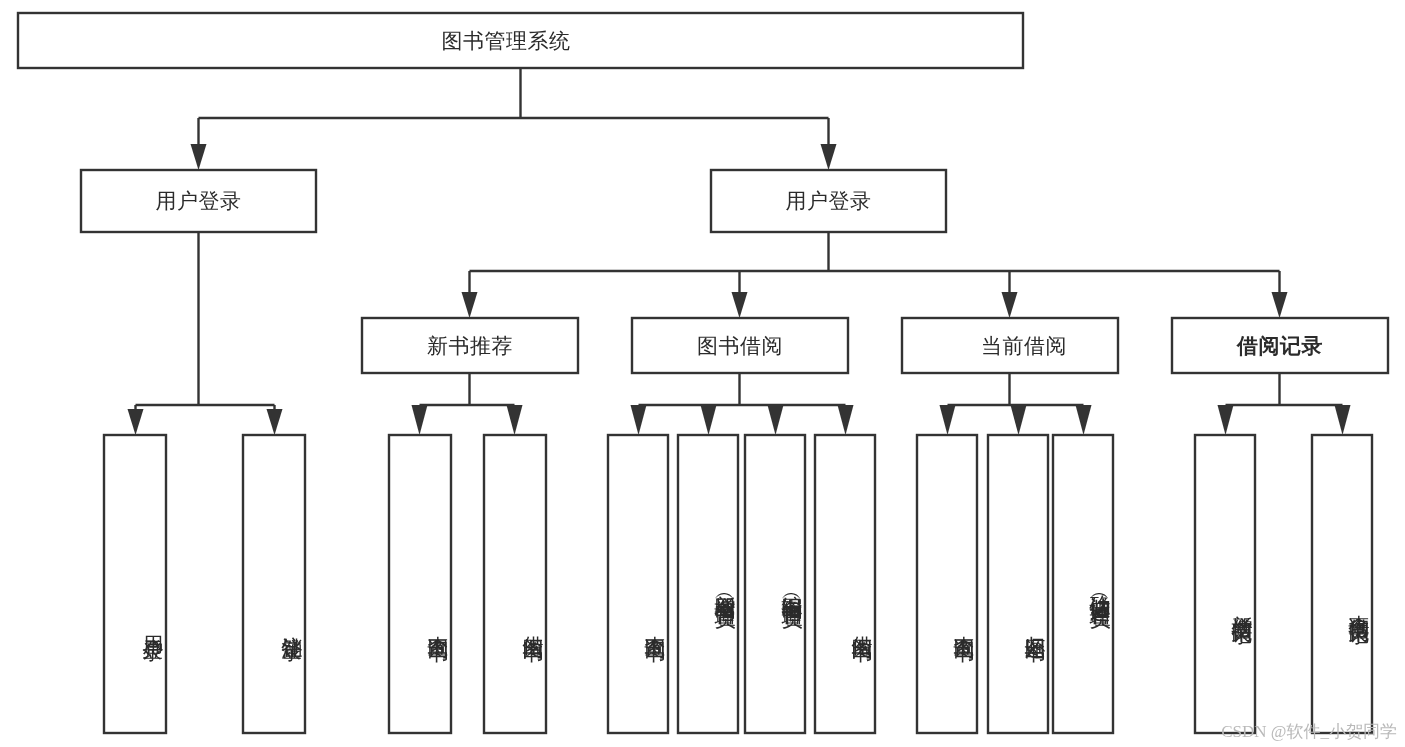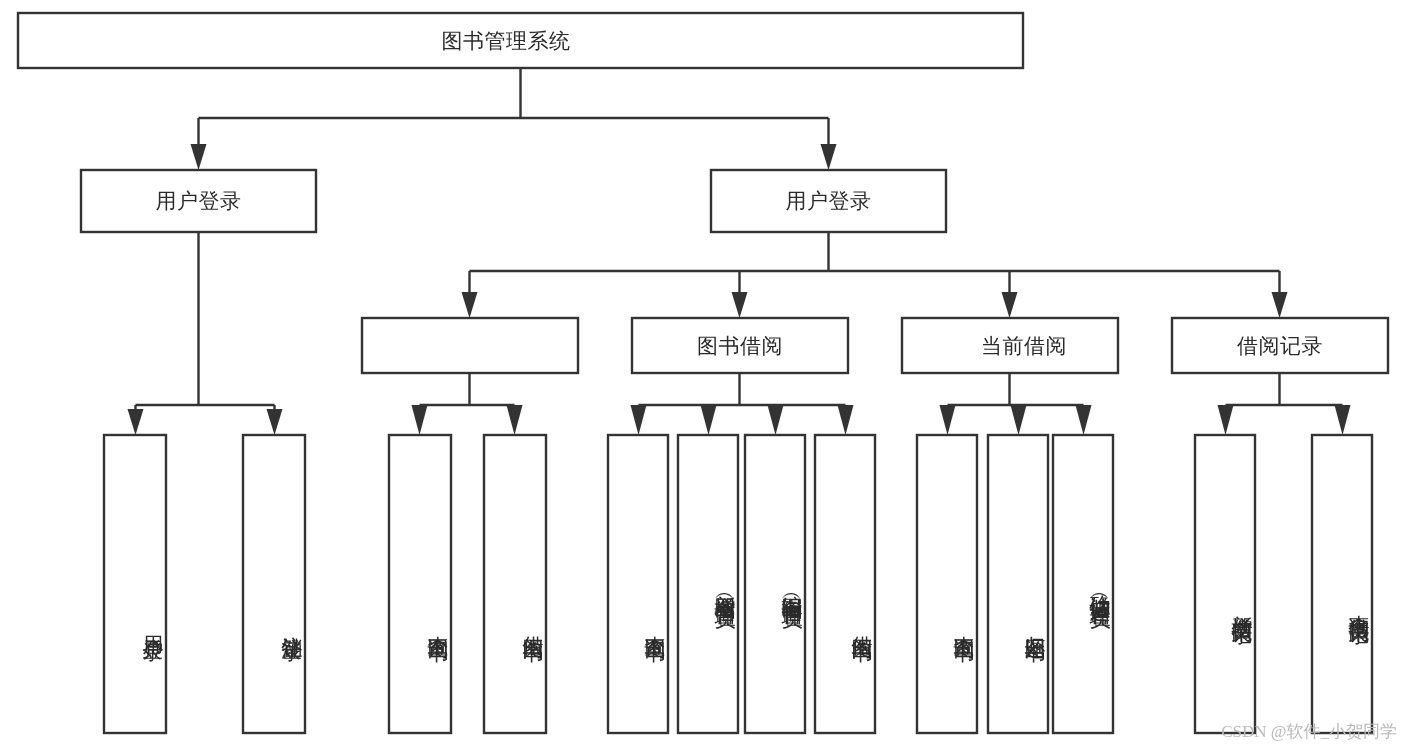--- a/index.html
+++ b/index.html
@@ -171,23 +171,24 @@
     <rect class="node-box" x="1053" y="435" width="60" height="298"></rect>
     <rect class="node-box" x="1195" y="435" width="60" height="298"></rect>
     <rect class="node-box" x="1312" y="435" width="60" height="298"></rect>
   </svg>
 
   <div class="node-label horizontal" style="left:18px; top:13px; width:976px; height:55px;">图书管理系统</div>
 
   <div class="node-label horizontal" style="left:81px; top:170px; width:235px; height:62px;">用户登录</div>
   <div class="node-label horizontal" style="left:711px; top:170px; width:235px; height:62px;">用户登录</div>
 
+  <div class="node-label horizontal" style="left:362px; top:318px; width:216px; height:55px;">新书推荐</div>
   <div class="node-label horizontal" style="left:632px; top:318px; width:216px; height:55px;">图书借阅</div>
   <div class="node-label horizontal" style="left:902px; top:318px; width:244px; height:55px;">当前借阅</div>
-  <div class="node-label horizontal" style="left:1172px; top:318px; width:216px; height:55px;">借阅记录</div>
+  <div class="node-label horizontal" style="left:1172px; top:318px; width:216px; height:55px;font-weight:bold;">借阅记录</div>
 
   <div class="node-label vertical" style="left:104px; top:435px; width:62px; height:298px; padding-top:78px;">用户登录</div>
   <div class="node-label vertical" style="left:243px; top:435px; width:62px; height:298px; padding-top:78px;">注销登录</div>
   <div class="node-label vertical" style="left:389px; top:435px; width:62px; height:298px; padding-top:78px;">查询图书</div>
   <div class="node-label vertical" style="left:484px; top:435px; width:62px; height:298px; padding-top:78px;">借阅图书</div>
   <div class="node-label vertical" style="left:608px; top:435px; width:60px; height:298px; padding-top:78px;">查询图书</div>
   <div class="node-label vertical" style="left:678px; top:435px; width:60px; height:298px; padding-top:6px;">新增图书（管理员）</div>
   <div class="node-label vertical" style="left:745px; top:435px; width:60px; height:298px; padding-top:6px;">编辑图书（管理员）</div>
   <div class="node-label vertical" style="left:815px; top:435px; width:60px; height:298px; padding-top:78px;">借阅图书</div>
   <div class="node-label vertical" style="left:917px; top:435px; width:60px; height:298px; padding-top:78px;">查询图书</div>

